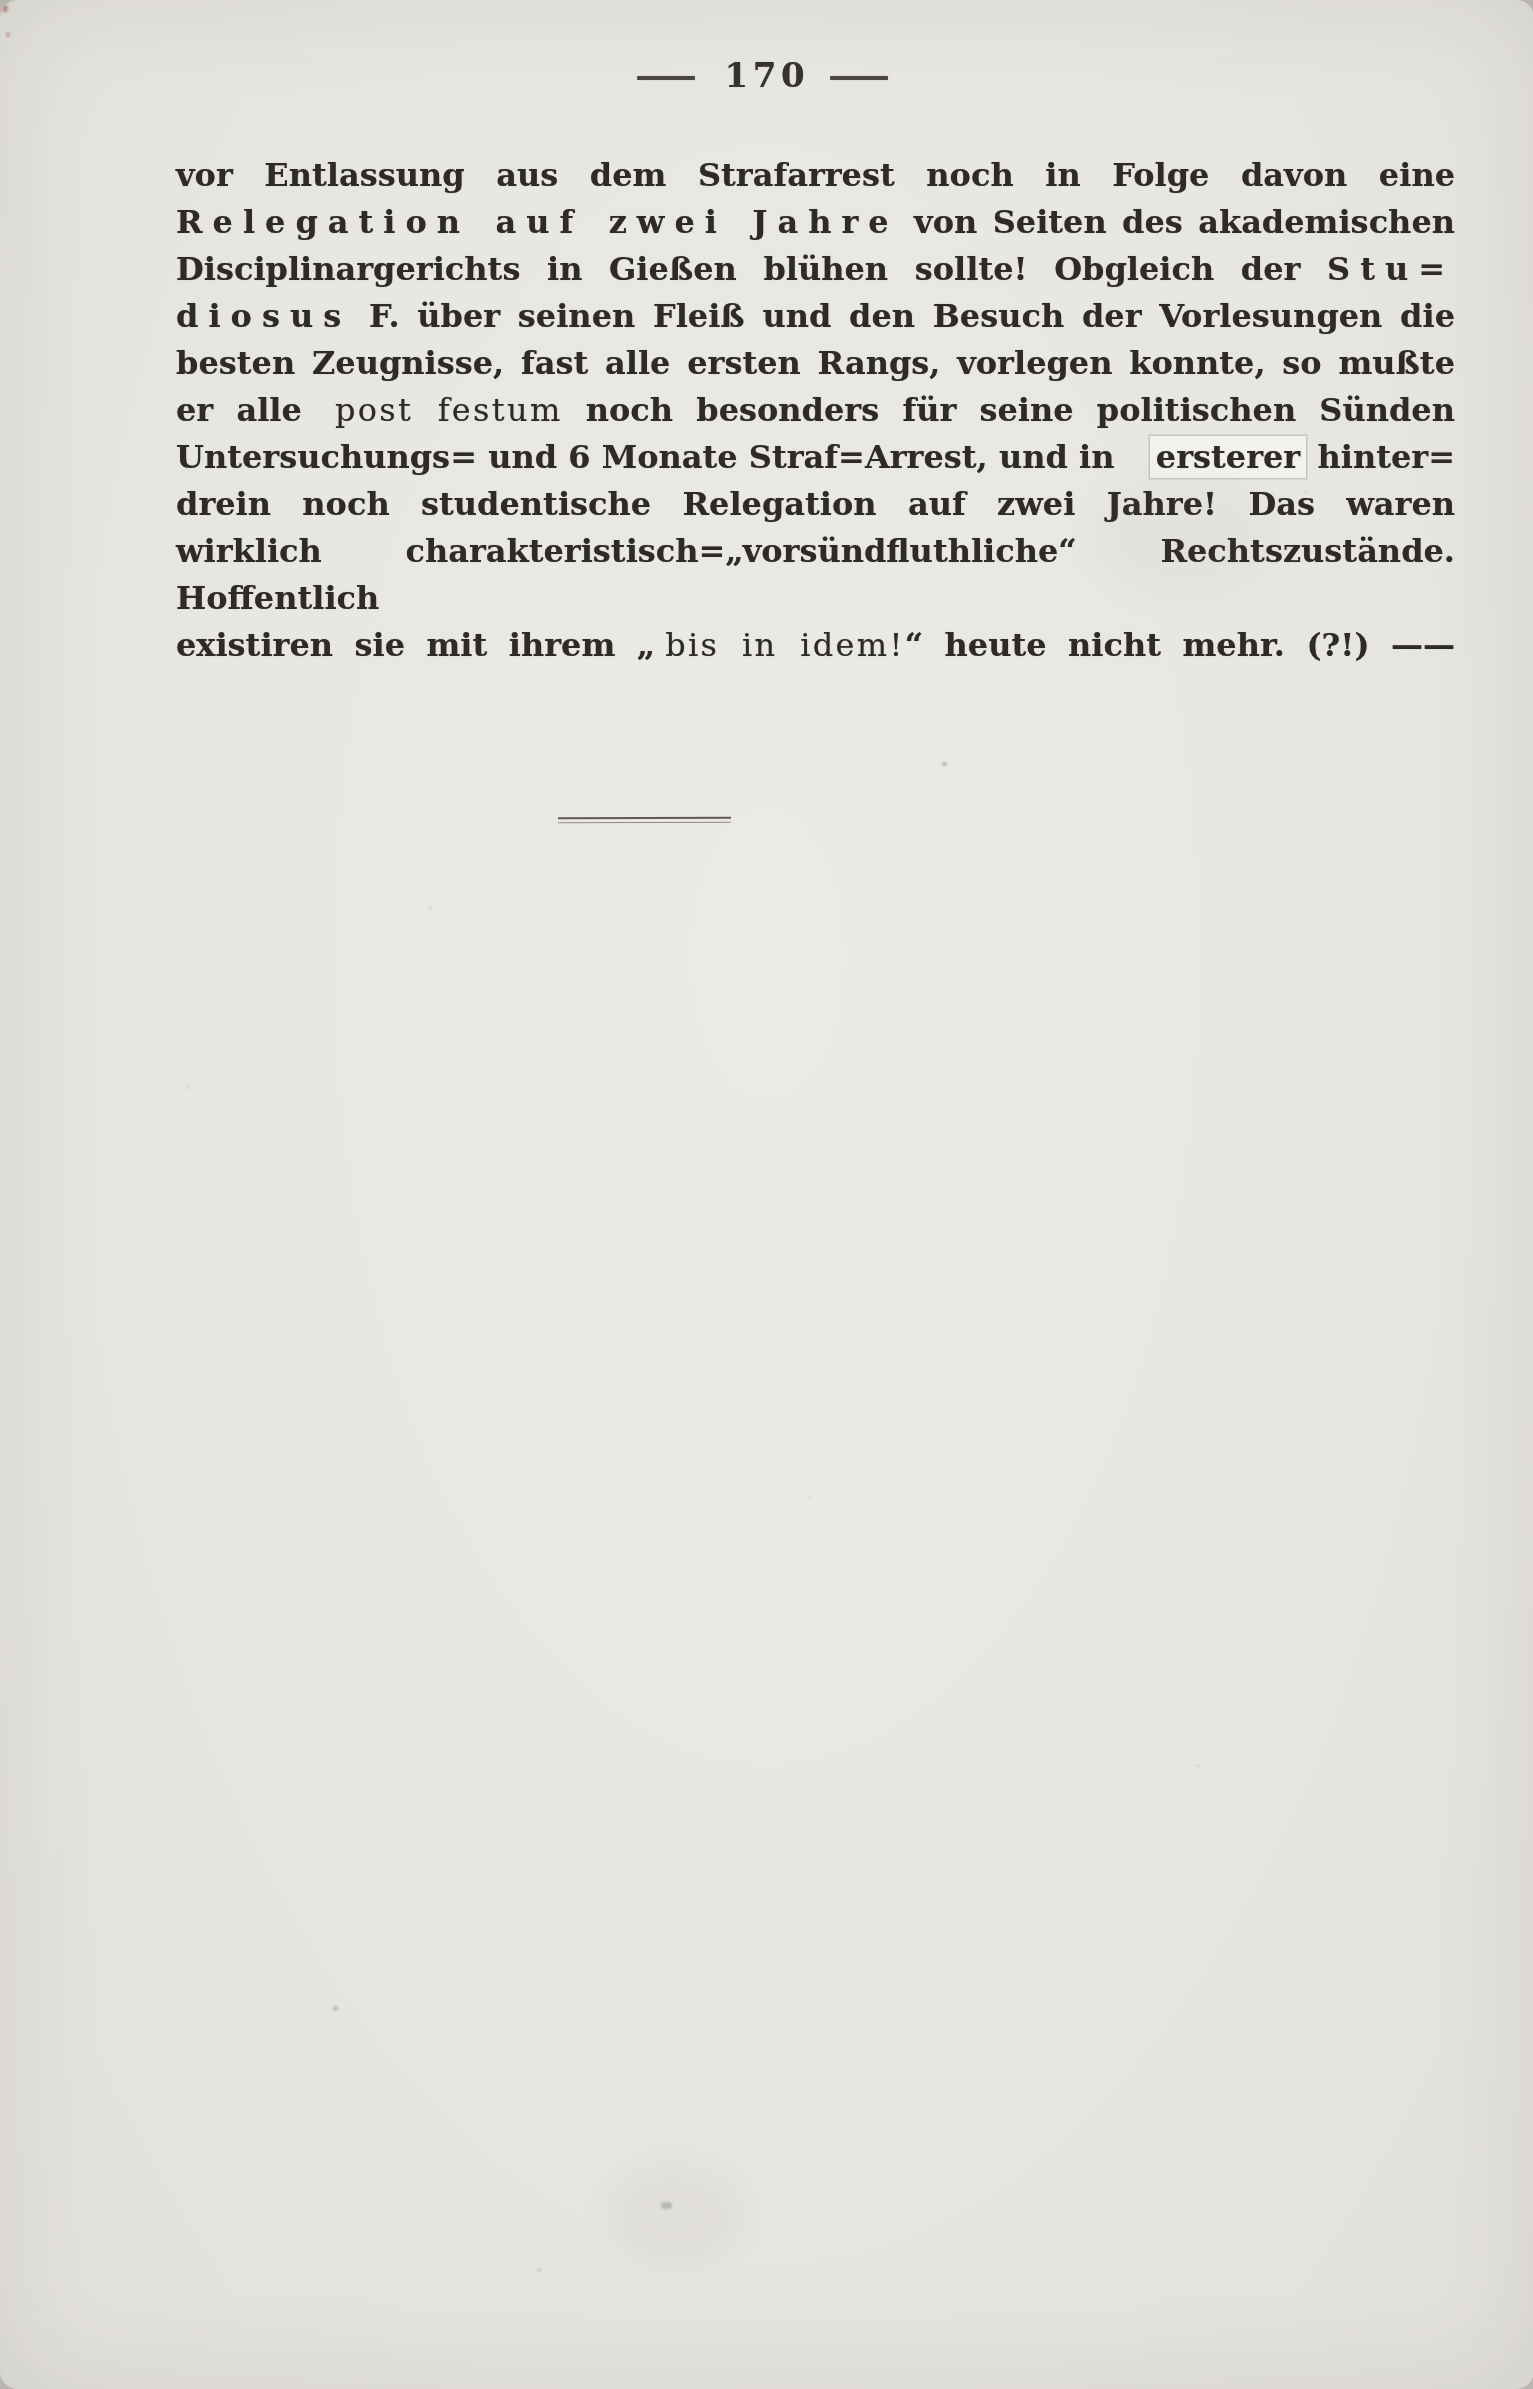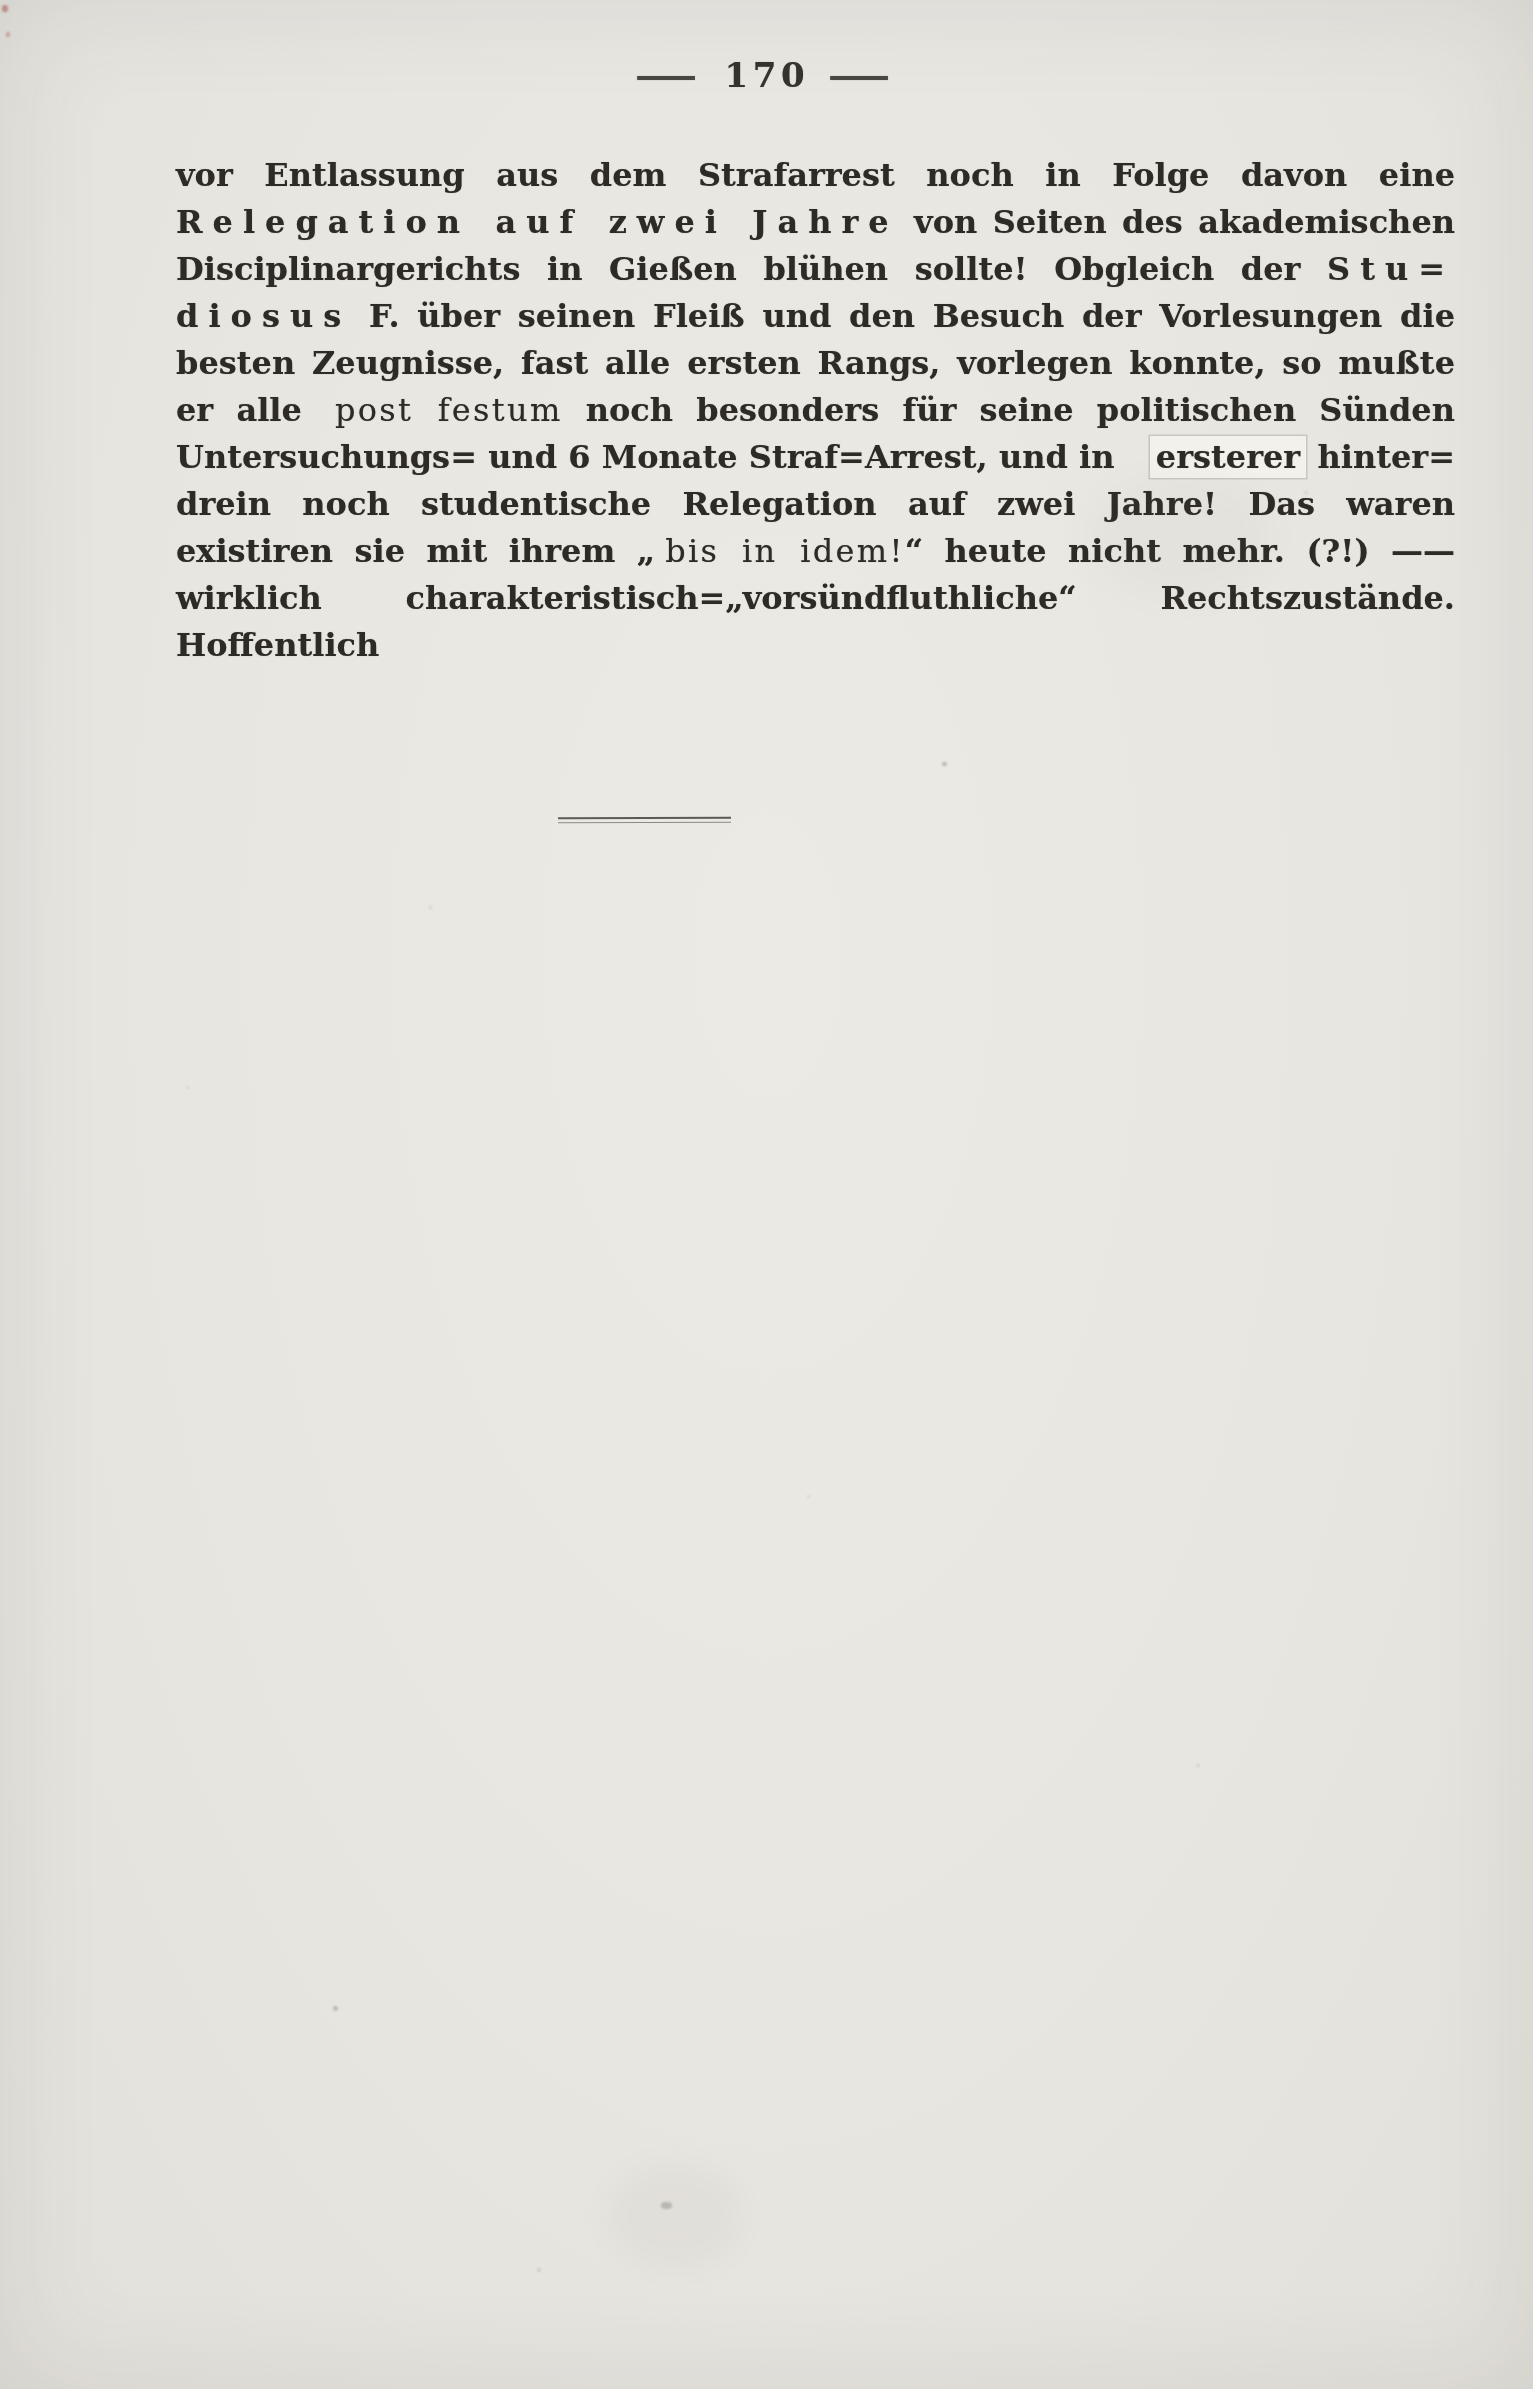--- a/index.html
+++ b/index.html
@@ -12,20 +12,21 @@
     position: relative;
     width: 1534px;
     height: 2389px;
     margin: 0 auto;
     background:
       radial-gradient(ellipse at 50% 40%, #eceae5 0%, #e8e6e1 55%, #e2e0da 100%);
     box-shadow: inset 0 0 107px rgba(70,65,55,0.10);
     overflow: hidden;
     font-family: "DejaVu Serif", serif;
     color: #2e2b27;
+    border-radius: 18px;
   }
 
   
   .page-header {
     position: absolute;
     top: 55px;
     left: 0;
     width: 100%;
     text-align: center;
     font-size: 34px;
@@ -131,22 +132,22 @@
 
   <div class="text-block">
       <div class="line"><span class="seg fraktur">vor Entlassung aus dem Strafarrest noch in Folge davon eine</span></div>
       <div class="line"><span class="seg spaced">Relegation auf zwei Jahre</span><span class="seg fraktur"> von Seiten des akademischen</span></div>
       <div class="line"><span class="seg fraktur">Disciplinargerichts in Gießen blühen sollte! Obgleich der </span><span class="seg spaced">Stu=</span></div>
       <div class="line"><span class="seg spaced">diosus</span><span class="seg fraktur"> F. über seinen Fleiß und den Besuch der Vorlesungen die</span></div>
       <div class="line"><span class="seg fraktur">besten Zeugnisse, fast alle ersten Rangs, vorlegen konnte, so mußte</span></div>
       <div class="line"><span class="seg fraktur">er alle </span><span class="seg antiqua">post festum</span><span class="seg fraktur"> noch besonders für seine politischen Sünden</span></div>
       <div class="line"><span class="seg fraktur">Untersuchungs= und 6 Monate Straf=Arrest, und in </span><span class="seg highlight">ersterer</span><span class="seg fraktur"> hinter=</span></div>
       <div class="line"><span class="seg fraktur">drein noch studentische Relegation auf zwei Jahre! Das waren</span></div>
+      <div class="line"><span class="seg fraktur">wirklich charakteristisch=„vorsündfluthliche“ Rechtszustände. Hoffentlich</span></div>
       <div class="line"><span class="seg fraktur">existiren sie mit ihrem „</span><span class="seg antiqua">bis in idem!</span><span class="seg fraktur">“ heute nicht mehr. (?!) ——</span></div>
-      <div class="line"><span class="seg fraktur">wirklich charakteristisch=„vorsündfluthliche“ Rechtszustände. Hoffentlich</span></div>
     </div>
 
   <div class="divider"></div>
 
   <div class="speck sp1"></div>
   <div class="speck sp2"></div>
   <div class="speck sp3"></div>
   <div class="speck sp4"></div>
   <div class="speck sp5"></div>
   <div class="speck sp6"></div>

